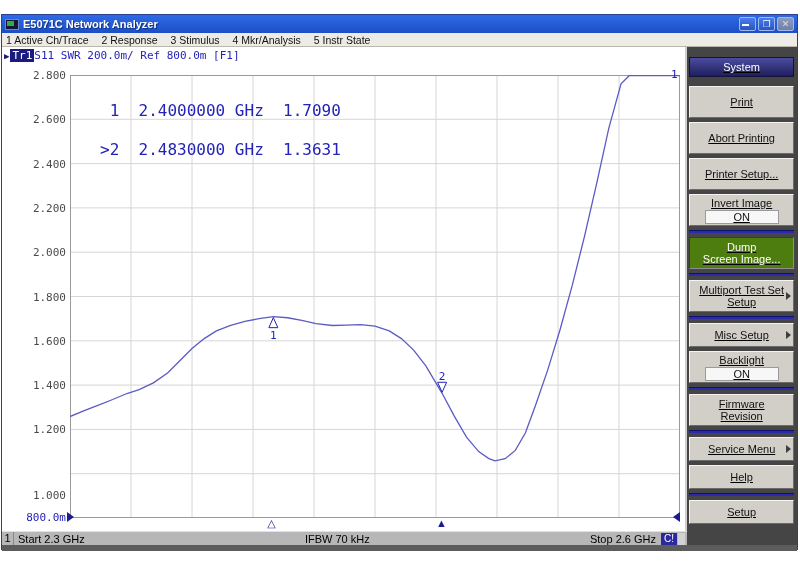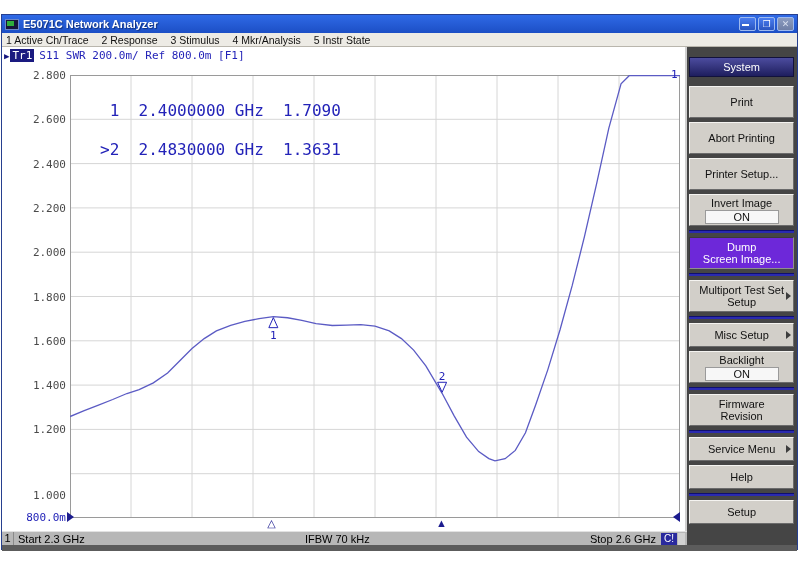--- a/index.html
+++ b/index.html
@@ -15,43 +15,43 @@
   .winbtn .min-glyph { display:block; margin-top:6px; margin-left:2px; width:7px; height:2px; background:#fff; }
   
   .menubar { height:14px; background:#edebe5; border-bottom:1px solid #b9b6ad; display:flex; align-items:center; padding-left:4px; gap:13px; }
   .menu-item { font-size:10.5px; color:#111; white-space:nowrap; }
   
   .content { position:relative; height:498px; display:flex; background:#454545; }
   .screen { position:relative; width:685px; height:498px; background:#ffffff; }
   .mono { font-family:"DejaVu Sans Mono",monospace; }
   .trace-header { position:absolute; left:2px; top:2px; display:flex; align-items:center; font-size:11px; color:#2323b8; white-space:pre; }
   .tr-arrow { color:#15157e; font-size:9px; margin-right:1px; }
-  .tr-badge { background:#1a1a80; color:#fff; padding:0 2px; margin-right:5px; }
+  .tr-badge { background:#1a1a80; color:#fff; padding:0 2px; }
   .readout { position:absolute; left:98px; top:31px; font-size:16px; line-height:13px; color:#2323b8; white-space:pre; }
   .ylabels div { position:absolute; width:48px; text-align:right; font-size:11px; color:#4a4a4a; font-family:"DejaVu Sans Mono",monospace; }
   .ref-label { position:absolute; left:16px; top:464px; width:48px; text-align:right; font-size:11px; color:#2323b8; }
   .ref-tri-left { position:absolute; left:65px; top:465px; width:0; height:0; border-left:7px solid #1c1c8f; border-top:5px solid transparent; border-bottom:5px solid transparent; }
   .ref-tri-right { position:absolute; left:671px; top:465px; width:0; height:0; border-right:7px solid #1c1c8f; border-top:5px solid transparent; border-bottom:5px solid transparent; }
   .trace-num { position:absolute; left:669px; top:21px; font-size:11px; color:#2323b8; }
   .stim-mkr { position:absolute; top:470px; font-size:11px; color:#1c1c8f; line-height:12px; }
   .plot-svg { position:absolute; left:68px; top:28px; }
   
   .statusbar { position:absolute; left:0; bottom:0; width:685px; height:14px; background:#b7b7b7; border-top:1px solid #e2e2e2; display:flex; align-items:center; font-size:11px; color:#000; }
   .chan-box { width:12px; text-align:center; border-right:1px solid #8a8a8a; height:100%; line-height:13px; }
   .status-start { margin-left:4px; }
   .status-center { flex:1; text-align:center; }
   .status-stop { margin-right:5px; }
   .cal-badge { background:#2a2a9e; color:#fff; font-size:10px; padding:0 3px; height:12px; line-height:12px; margin-right:1px; }
   .cal-spare { width:7px; height:12px; background:#d2d2d2; margin-right:2px; }
   
-  .sidebar { width:112px; background:#454545; border-left:2px solid #cfcfcf; padding:10px 3px 0 2px; display:flex; flex-direction:column; gap:4px; }
+  .sidebar { width:112px; background:#454545; border-left:2px solid #cfcfcf; padding:10px 3px 0 2px; display:flex; flex-direction:column; gap:4px;text-decoration:underline; }
   .softkey { position:relative; background:#d2cfc9; border-top:1px solid #f4f3f0; border-left:1px solid #f4f3f0; border-right:1px solid #6b6b6b; border-bottom:1px solid #6b6b6b; color:#111; font-size:11px; line-height:12px; text-align:center; display:flex; flex-direction:column; justify-content:center; align-items:center; height:32px; white-space:pre-line; flex:none; }
   .softkey.short { height:24px; }
   .softkey.header { background:linear-gradient(#4c4c9e,#1e1e5e); color:#fff; border:1px solid #12123c; height:20px; margin-bottom:5px; }
-  .softkey.pressed { background:#6d28d9; color:#fff; border-top:1px solid #3a3a3a; border-left:1px solid #3a3a3a; border-right:1px solid #8f8f8f; border-bottom:1px solid #8f8f8f; }
+  .softkey.pressed { background:#4d7c0f; color:#fff; border-top:1px solid #3a3a3a; border-left:1px solid #3a3a3a; border-right:1px solid #8f8f8f; border-bottom:1px solid #8f8f8f; }
   .on-box { background:#f7f7f7; border:1px solid #9a9a9a; width:74px; font-size:11px; line-height:12px; margin-top:1px; }
   .submenu-arrow { position:absolute; right:2px; top:50%; margin-top:-4px; width:0; height:0; border-left:5px solid #3d3d3d; border-top:4px solid transparent; border-bottom:4px solid transparent; }
   .sep { height:3px; background:#2a2ab0; border-top:1px solid #0f0f6e; flex:none; margin:0 0; }
   .bottomstrip { height:6px; background:#5c5c5c; }
 </style>
 </head>
 <body>
 
 <div class="window">
 

